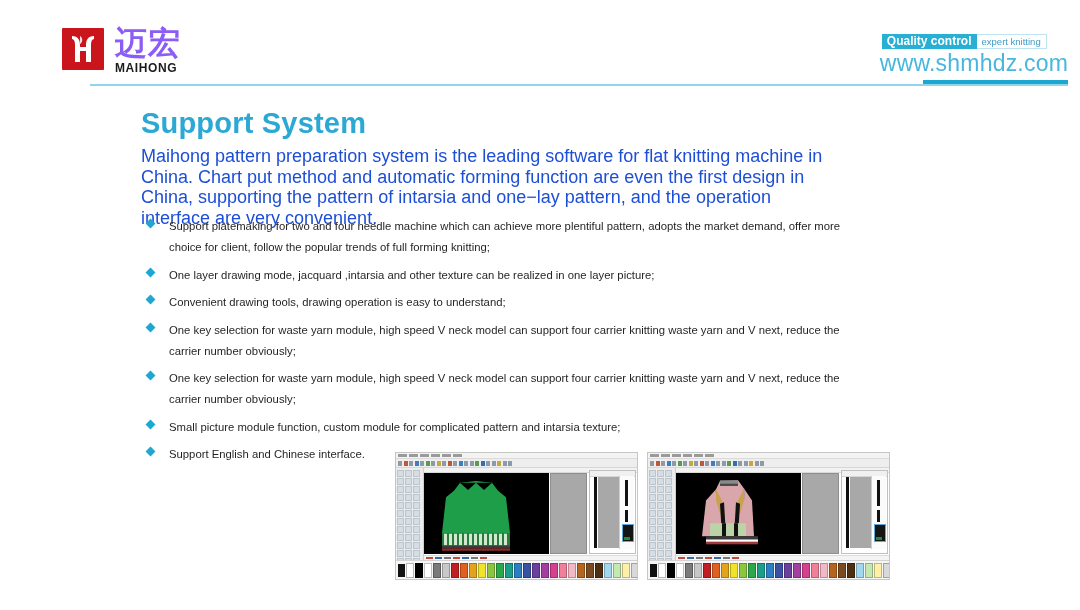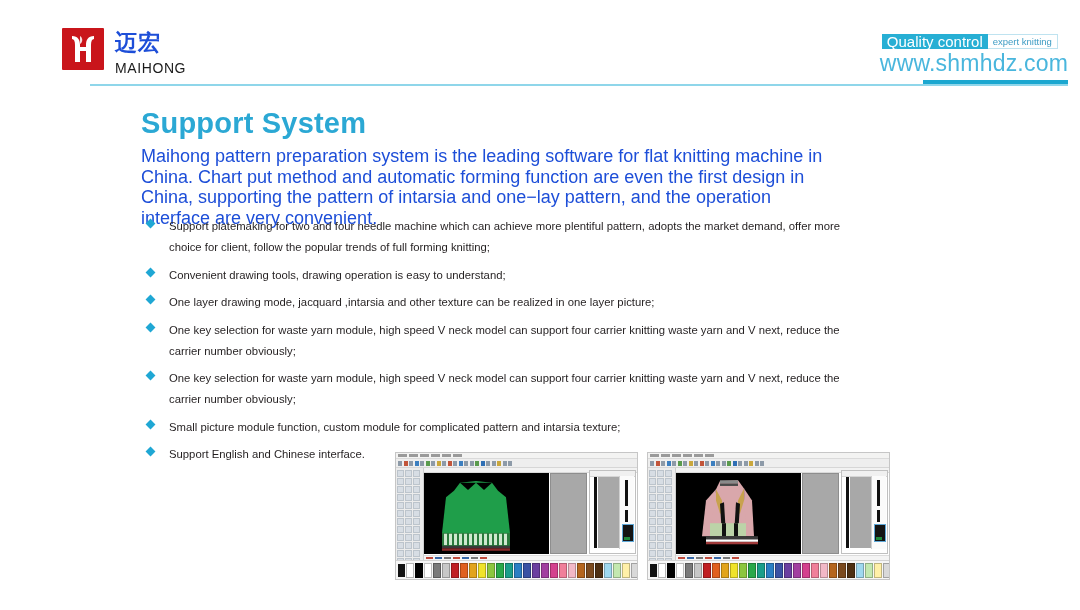--- a/index.html
+++ b/index.html
@@ -26,38 +26,38 @@
   }
   .logo-mark .h-glyph{
     position:absolute;left:7px;top:6px;width:28px;height:30px;
   }
   .logo-text{
     margin-left:11px;display:flex;flex-direction:column;
     justify-content:flex-start;
   }
   .logo-cn{
     font-family:"DejaVu Sans",sans-serif;
-    font-size:22px;line-height:30px;font-weight:bold;color:#1d4ed8;
+    font-size:32px;line-height:30px;font-weight:bold;color:#8b5cf6;
     letter-spacing:1px;
   }
   .logo-en{
-    font-size:14px;line-height:14px;font-weight:normal;color:#1b1b1b;
-    letter-spacing:0.6px;margin-top:3px;text-align:center;
+    font-size:12px;line-height:14px;font-weight:bold;color:#1b1b1b;
+    letter-spacing:0.6px;margin-top:3px;
   }
 
   .brand-right{
     position:absolute;right:12px;top:34px;text-align:left;
   }
   .badges{
     display:flex;align-items:stretch;height:15px;margin-left:2px;
   }
   .badge-filled{
     background:#27afd4;color:#ffffff;
-    font-size:15px;line-height:15px;
-    padding:0 5px;white-space:nowrap;font-weight:normal;
+    font-size:12px;line-height:15px;
+    padding:0 5px;white-space:nowrap;font-weight:bold;
   }
   .badge-outline{
     background:#ffffff;color:#3e9cc4;
     border:1px solid #bfe3f0;border-left:none;
     font-size:9.5px;line-height:13px;
     padding:0 5px;white-space:nowrap;
   }
   .site-url{
     font-size:23px;line-height:26px;color:#49b6dd;
     font-weight:normal;letter-spacing:0.2px;margin-top:1px;
@@ -237,25 +237,25 @@
 <div class="page-title">Support System</div>
 <div class="intro">Maihong pattern preparation system is the leading software for flat knitting machine in China. Chart put method and automatic forming function are even the first design in China, supporting the pattern of intarsia and one−lay pattern, and the operation interface are very convenient.</div>
 
 <div class="bullets">
   <div class="bullet">
     <span class="bullet-marker"></span>
     <span class="bullet-text">Support platemaking for two and four needle machine which can achieve more plentiful pattern, adopts the market demand, offer more choice for client, follow the popular trends of full forming knitting;</span>
   </div>
   <div class="bullet">
     <span class="bullet-marker"></span>
+    <span class="bullet-text">One layer drawing mode, jacquard ,intarsia and other texture can be realized in one layer picture;</span>
+  </div>
+  <div class="bullet">
+    <span class="bullet-marker"></span>
     <span class="bullet-text">Convenient drawing tools, drawing operation is easy to understand;</span>
-  </div>
-  <div class="bullet">
-    <span class="bullet-marker"></span>
-    <span class="bullet-text">One layer drawing mode, jacquard ,intarsia and other texture can be realized in one layer picture;</span>
   </div>
   <div class="bullet">
     <span class="bullet-marker"></span>
     <span class="bullet-text">One key selection for waste yarn module, high speed V neck model can support four carrier knitting waste yarn and V next, reduce the carrier number obviously;</span>
   </div>
   <div class="bullet">
     <span class="bullet-marker"></span>
     <span class="bullet-text">One key selection for waste yarn module, high speed V neck model can support four carrier knitting waste yarn and V next, reduce the carrier number obviously;</span>
   </div>
   <div class="bullet">

